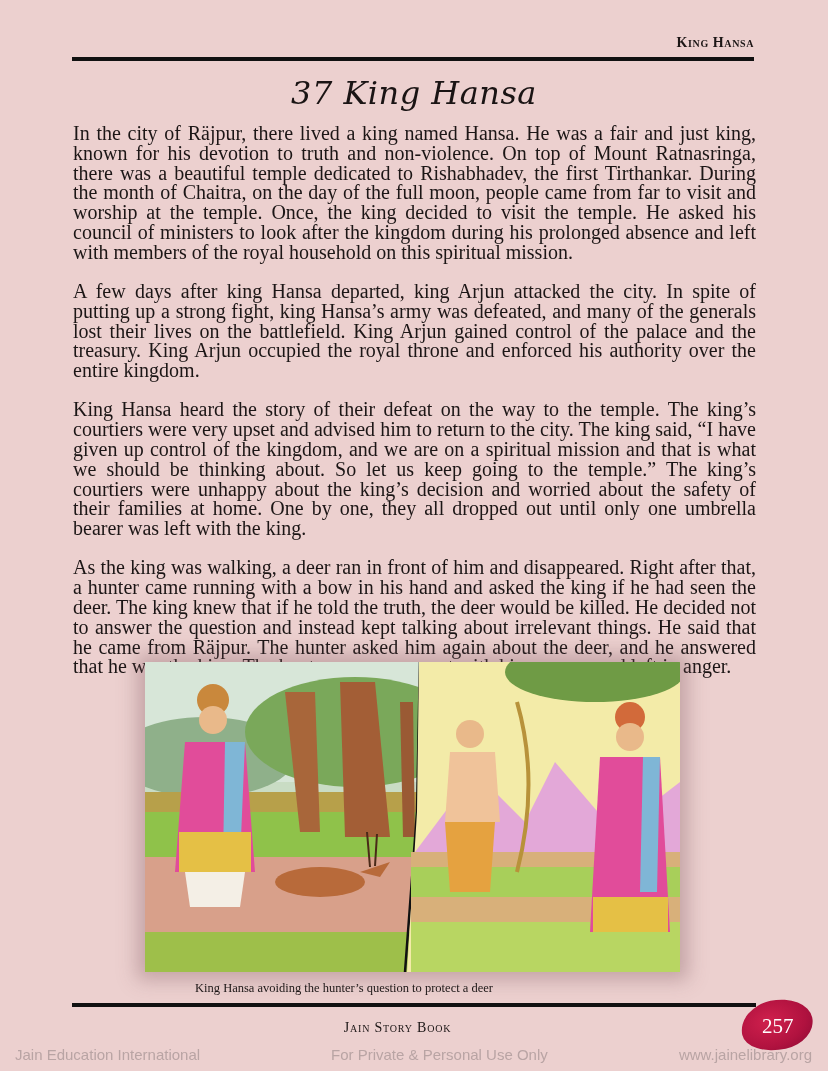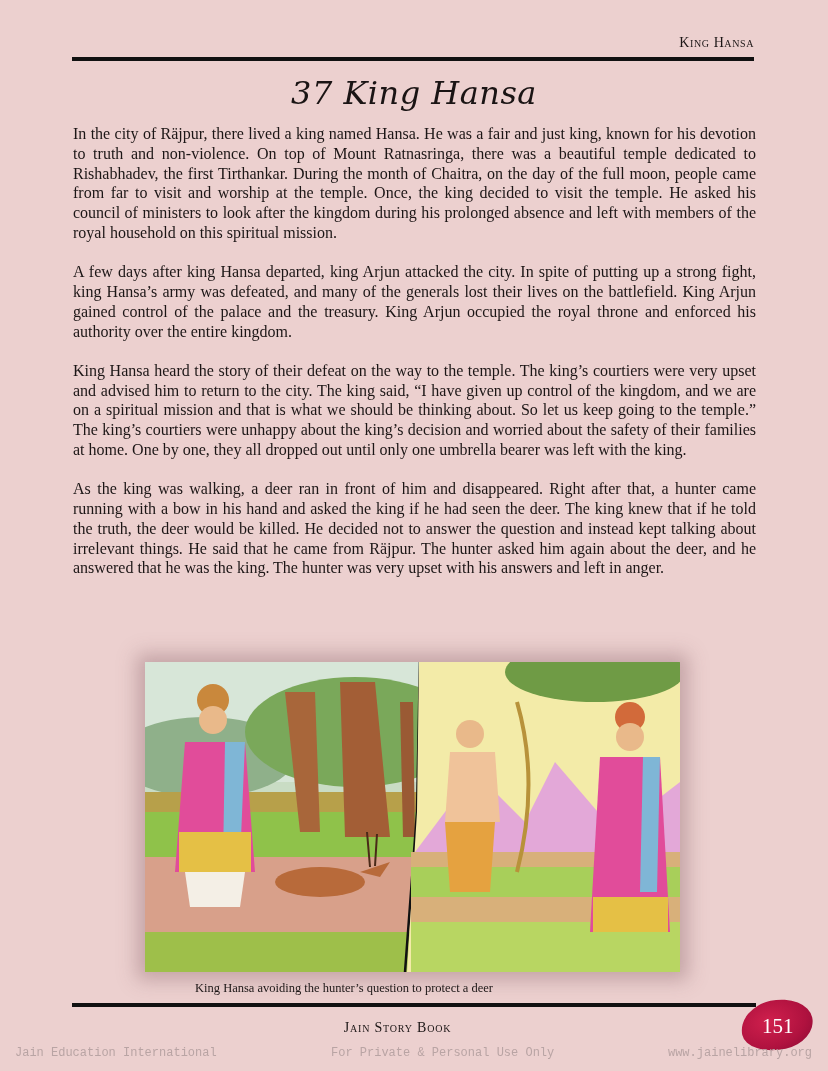--- a/index.html
+++ b/index.html
@@ -5,51 +5,51 @@
   html, body { margin: 0; padding: 0; }
   body {
     width: 828px; height: 1071px;
     background: #ecd0cf;
     position: relative; overflow: hidden;
     font-family: "Liberation Serif", "DejaVu Serif", serif;
     color: #1c1616;
   }
   .running-head {
     position: absolute; right: 74px; top: 35px;
-    font-size: 14px; letter-spacing: 0.6px; font-variant: small-caps;
+    font-size: 14px; letter-spacing: 0.6px; font-variant: small-caps; font-weight: bold;
   }
   .rule { position: absolute; background: #111; }
   .rule-top { left: 72px; width: 682px; top: 57px; height: 4px; }
   .rule-bottom { left: 72px; width: 684px; top: 1003px; height: 4px; }
   .title {
     position: absolute; left: 0; width: 828px; top: 74px; text-align: center;
     font-family: "DejaVu Serif", serif; font-style: italic;
     font-size: 32px; color: #1a1414; letter-spacing: 0.5px;
   }
   .body-text {
     position: absolute; left: 73px; width: 683px; top: 124px;
-    font-size: 16px; line-height: 19.8px; text-align: justify;
+    font-size: 20px; line-height: 19.8px; text-align: justify;
   }
   .body-text p { margin: 0 0 19.4px 0; }
   .figure {
     position: absolute; left: 145px; top: 662px; width: 535px; height: 310px;
     box-shadow: 0 0 18px 8px rgba(120,80,90,0.35);
     overflow: hidden;
   }
   .figure-caption {
     position: absolute; left: 0; width: 688px; top: 981px; text-align: center;
     font-size: 12.5px;
   }
   .footer-title {
     position: absolute; left: 0; width: 795px; top: 1020px; text-align: center;
     font-size: 14px; letter-spacing: 0.8px; font-variant: small-caps;
   }
   .watermark {
-    position: absolute; top: 1046px; font-family: Liberation Mono, monospace;
-    font-size: 12px; color: #b9a4a4;
+    position: absolute; top: 1046px; font-family: Liberation Sans, sans-serif;
+    font-size: 15px; color: #b9a4a4;
   }
   .wm-left { left: 15px; }
   .wm-center { left: 331px; }
   .wm-right { right: 16px; margin-left: 48px; }
   .page-badge {
     position: absolute; left: 741px; top: 1000px; width: 72px; height: 50px;
     border-radius: 48% 52% 45% 55% / 55% 50% 50% 45%;
     background: radial-gradient(ellipse at 40% 40%, #d0204d 0%, #b0123f 60%, #8a0a33 100%);
     transform: rotate(-12deg);
   }
@@ -123,17 +123,17 @@
   </svg>
 </div>
 
 <div class="figure-caption">King Hansa avoiding the hunter’s question to protect a deer</div>
 
 <div class="rule rule-bottom"></div>
 
 <div class="footer-title">Jain Story Book</div>
 
 <div class="page-badge"></div>
-<div class="page-num">151</div>
+<div class="page-num">257</div>
 
 <div class="watermark wm-left">Jain Education International</div>
 <div class="watermark wm-center">For Private &amp; Personal Use Only</div>
 <div class="watermark wm-right">www.jainelibrary.org</div>
 
 </body></html>

